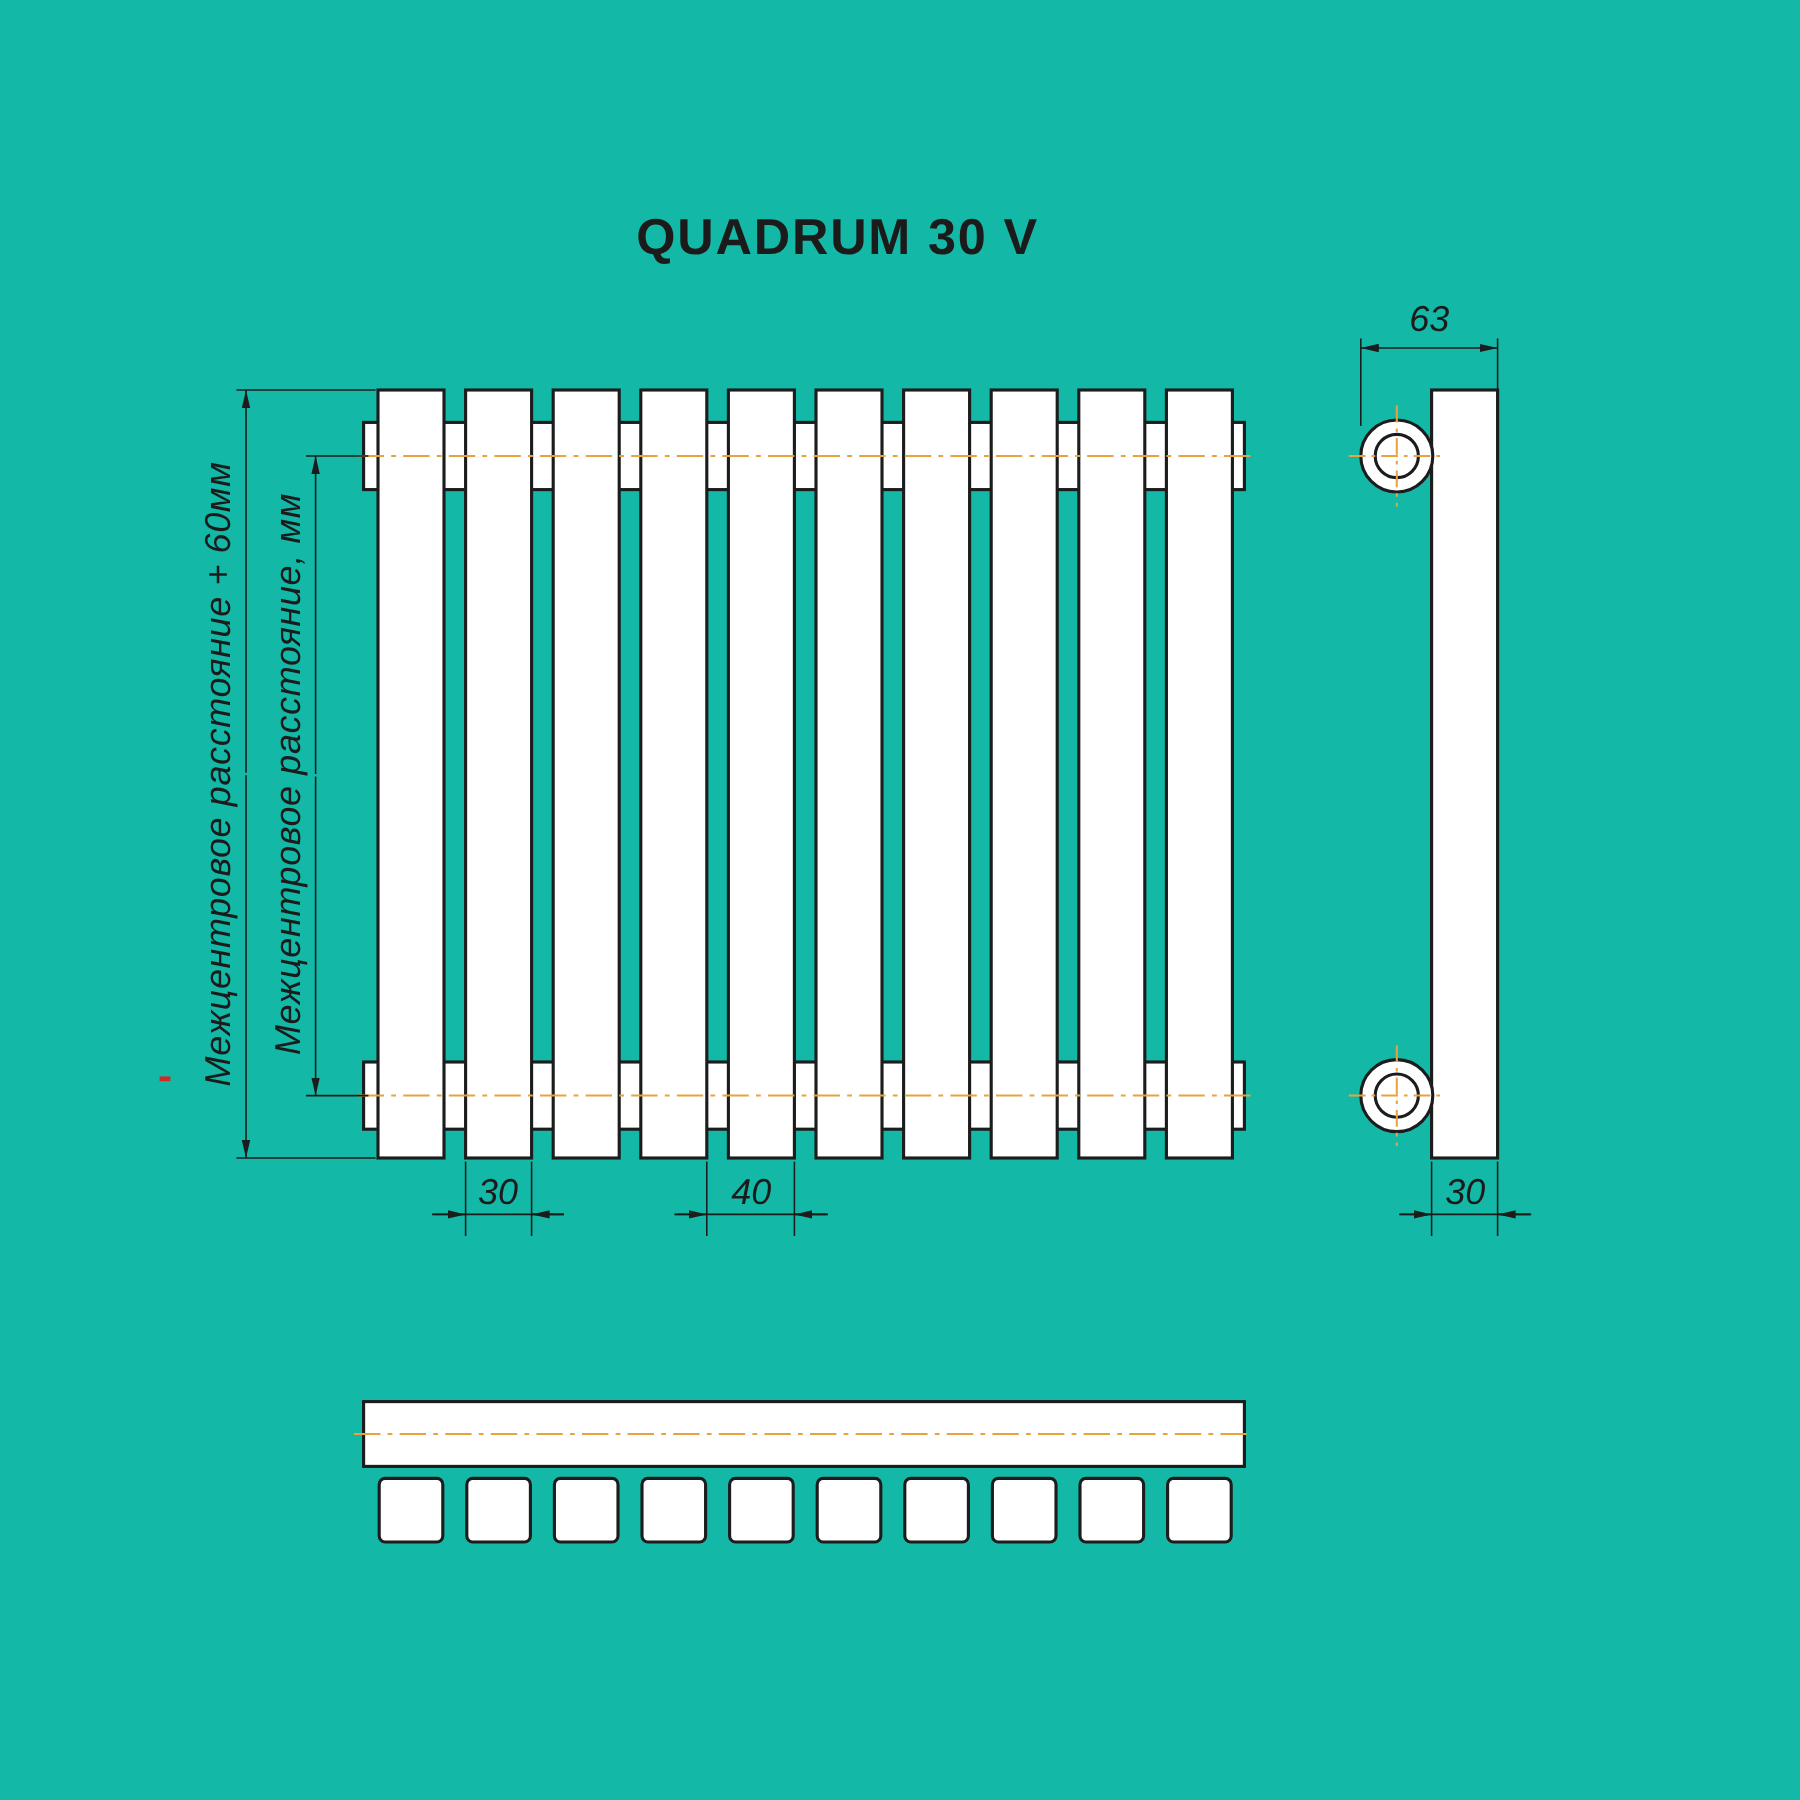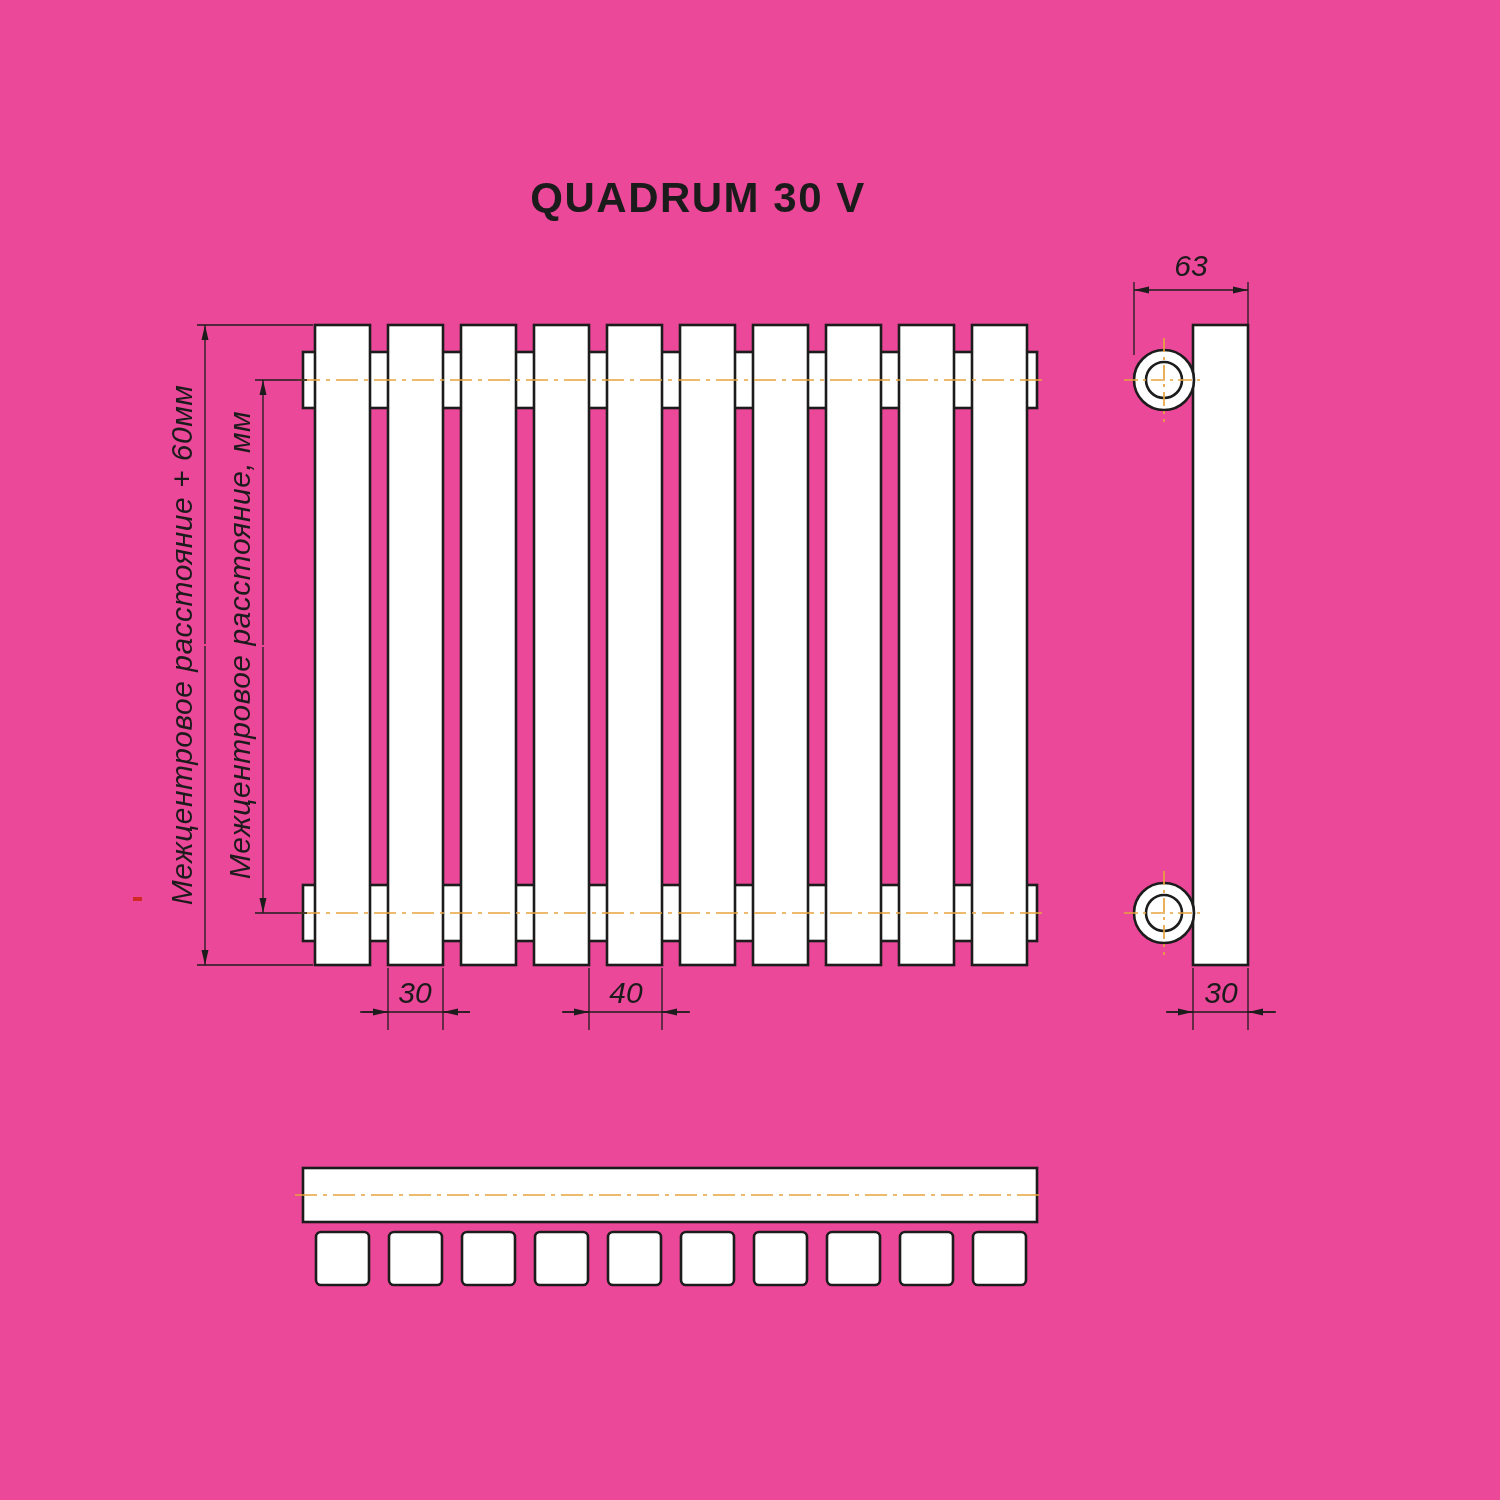--- a/index.html
+++ b/index.html
@@ -1,21 +1,21 @@
 <!DOCTYPE html>
 <html style="--line: #1c1c1c; --centerline: #e8a33d; --red: #cf2b24;"><head>
 <meta charset="utf-8">
 <style>
   :root{
     --line:#1c1c1c;
     --centerline:#e8a33d;
     --red:#cf2b24;
   }
   html,body{margin:0;padding:0;background:#ffffff;}
-  .canvas{width:1500px;height:1500px;background:#ec4899;position:relative;overflow:hidden;}
+  .canvas{width:1500px;height:1500px;background:#14b8a6;position:relative;overflow:hidden;}
   svg{display:block;}
   text{font-family:"Liberation Sans","DejaVu Sans",sans-serif;fill:#1b1b1b;}
   .title-text{font-size:42px;font-weight:700;letter-spacing:1.5px;}
   .dim-label{font-size:30px;font-style:italic;letter-spacing:0.5px;}
   .dim-num{font-size:30px;font-style:italic;}
   .outline{fill:#ffffff;stroke:var(--line);stroke-width:2.6;}
   .thin{stroke:var(--line);stroke-width:1.3;fill:none;}
   .center{stroke:var(--centerline);stroke-width:1.7;fill:none;stroke-dasharray:22 6 4 6;}
   .center-s{stroke:var(--centerline);stroke-width:1.7;fill:none;stroke-dasharray:14 5 3 5;}
   .arrhead{fill:var(--line);}

